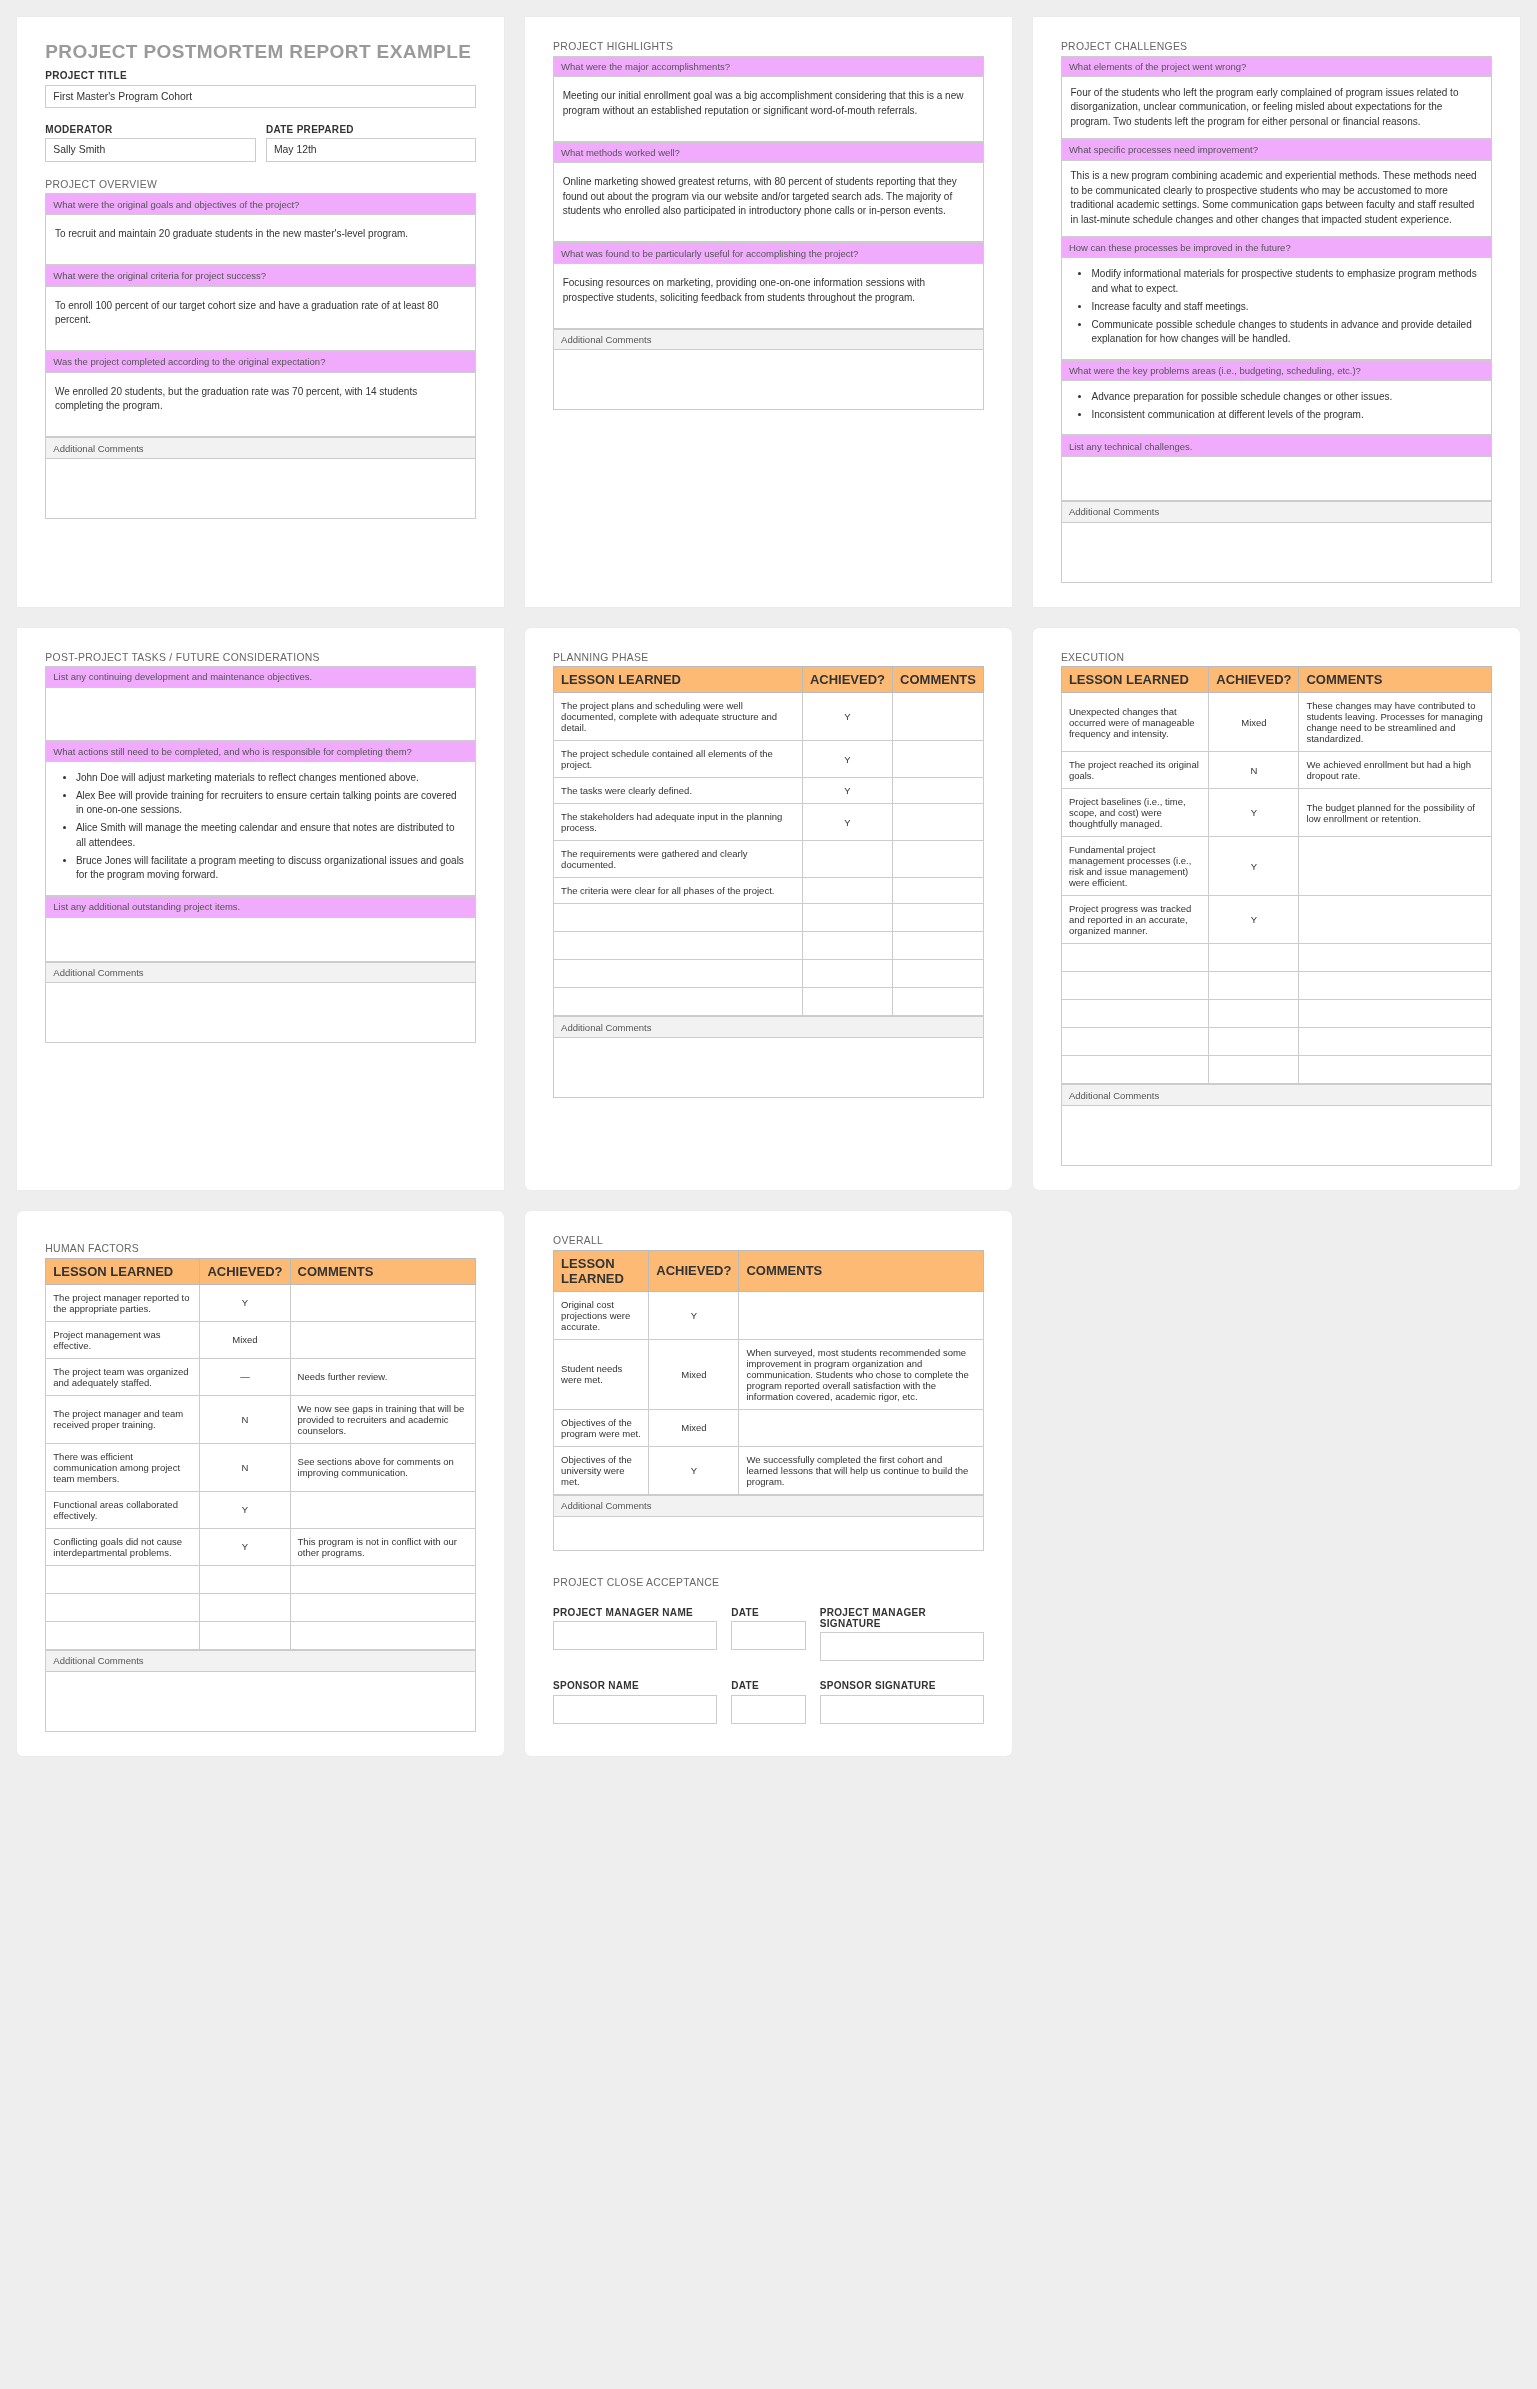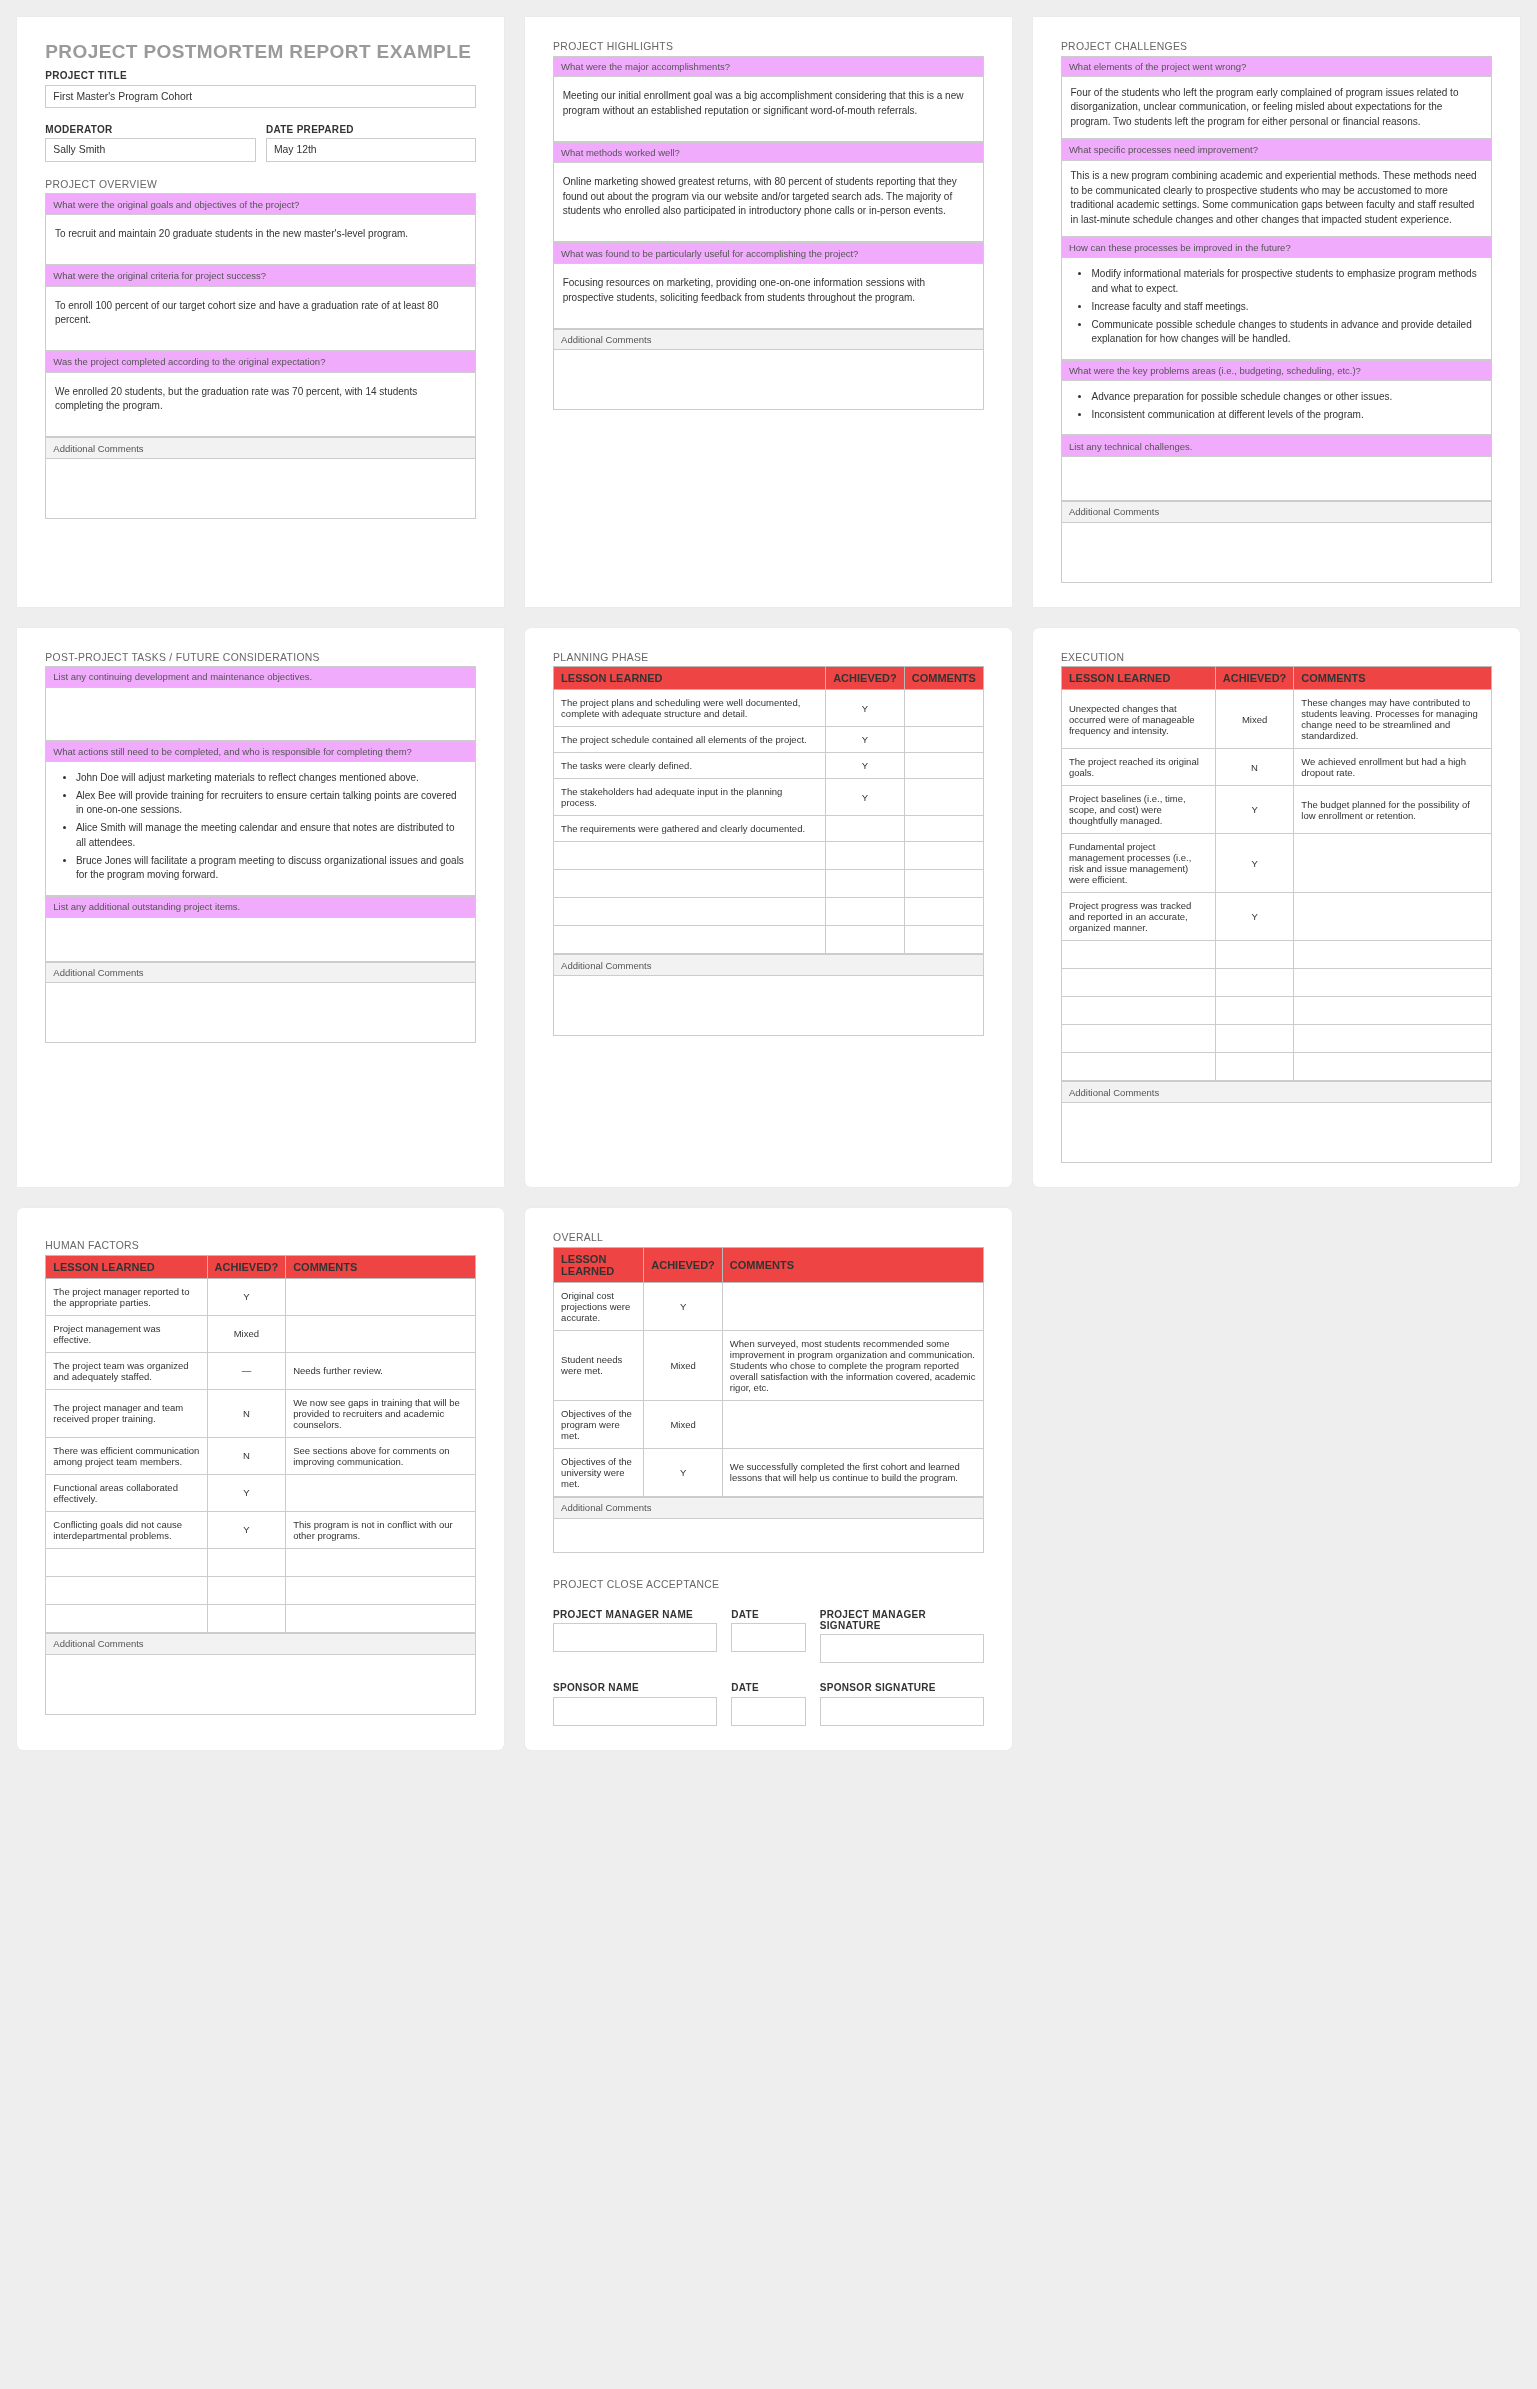--- a/index.html
+++ b/index.html
@@ -15,21 +15,21 @@
   .section-title { font-size:10.4px; font-weight:normal; color:#666; margin-top:17.3px; margin-bottom:3.5px; letter-spacing:0.3px; }
   .q-block { border:0.9px solid #ccc; margin-bottom:0; }
   .q-head { background:#f0abfc; border-bottom:0.9px solid #ccc; padding:4.3px 7px; font-size:9.5px; color:#555; }
   .q-body { padding:12px 8.6px 22.5px 8.6px; font-size:10px; line-height:1.45; }
   .q-body.short { padding:8.6px; min-height:17.3px; }
   .q-body ul { padding-left:21px; }
   .q-body li { margin-bottom:3.5px; }
   .add-head { background:#f2f2f2; border:0.9px solid #ccc; border-bottom:none; padding:4.3px 7px; font-size:9.5px; color:#555; }
   .add-body { border:0.9px solid #ccc; min-height:61px; }
   table.lessons { width:100%; border-collapse:collapse; border:0.9px solid #bbb; font-size:9.5px; }
-  table.lessons th { background:#ef4444; border:0.9px solid #bbb; padding:5.2px 7px; text-align:left; font-weight:bold; font-size:11px; }
+  table.lessons th { background:#fdba74; border:0.9px solid #bbb; padding:5.2px 7px; text-align:left; font-weight:bold; font-size:13px; }
   table.lessons th.ach { width:61px; text-align:center; }
   table.lessons td { border:0.9px solid #ccc; padding:7px; vertical-align:middle; }
   table.lessons td.ach { text-align:center; }
   table.lessons tr.empty td { height:28px; }
   .sig-row { display:flex; gap:14px; margin-top:12px; }
   .sig-col-wide { flex:2.2; }
   .sig-col-narrow { flex:1; }
   .sig-box { border:0.9px solid #ccc; height:29px; margin-top:3.5px; }
 </style>
 </head>
@@ -177,20 +177,25 @@
           <tr>
             <td>The stakeholders had adequate input in the planning process.</td>
             <td class="ach">Y</td>
             <td></td>
           </tr>
           <tr>
             <td>The requirements were gathered and clearly documented.</td>
             <td class="ach"></td>
             <td></td>
           </tr>
+          <tr>
+            <td>The criteria were clear for all phases of the project.</td>
+            <td class="ach"></td>
+            <td></td>
+          </tr>
           <tr class="empty">
             <td></td>
             <td class="ach"></td>
             <td></td>
           </tr>
           <tr class="empty">
             <td></td>
             <td class="ach"></td>
             <td></td>
           </tr>

